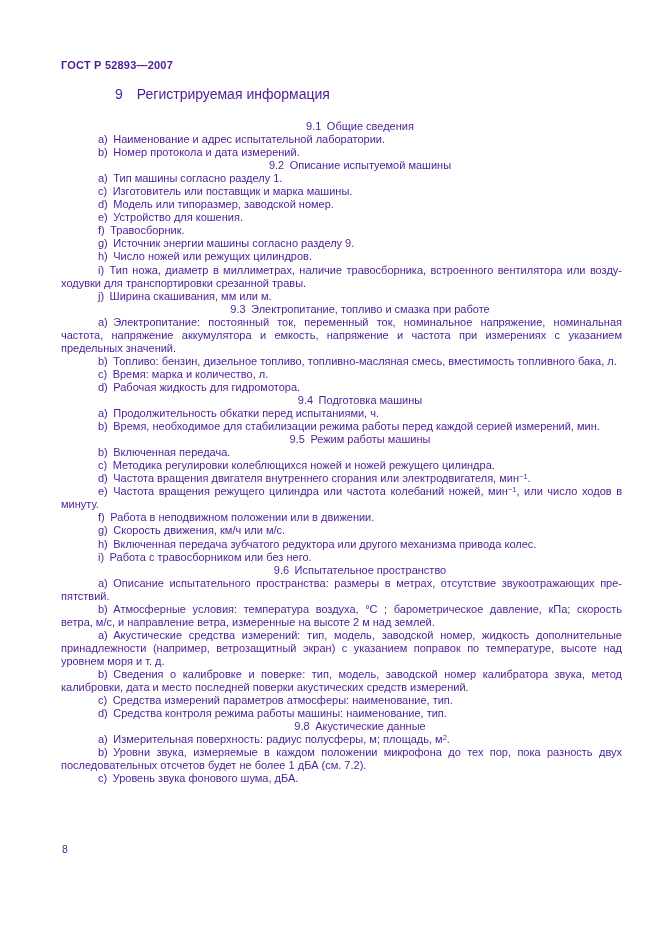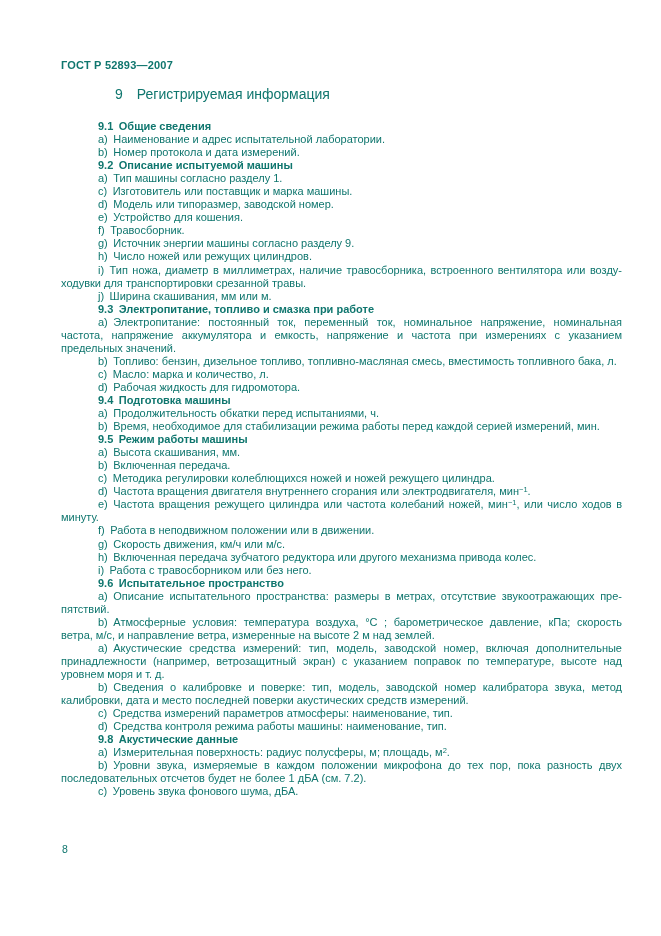--- a/index.html
+++ b/index.html
@@ -1,21 +1,21 @@
 <!DOCTYPE html>
 <html><head>
 <meta charset="utf-8">
 <style>
   html, body { margin: 0; padding: 0; background: #ffffff; }
   .page {
     position: relative;
     width: 661px;
     height: 936px;
     background: #ffffff;
-    color: #0f766e;
+    color: #4c1d95;
     font-family: "Liberation Sans", sans-serif;
     overflow: hidden;
   }
   .doc-number {
     position: absolute;
     left: 61px;
     top: 59px;
     font-size: 11px;
     font-weight: bold;
     letter-spacing: 0.2px;
@@ -35,22 +35,22 @@
     width: 561px;
     font-size: 11px;
     line-height: 13.05px;
   }
   .blk {
     margin: 0;
     text-indent: 37px;
     text-align: justify;
   }
   .blk.sub {
-    font-weight: bold;
-    text-align: left;
+    font-weight: normal;
+    text-align: center;
   }
   .it { }
   .doc-body sup {
     font-size: 7.5px;
     line-height: 0;
     position: relative;
     top: -0.4em;
     vertical-align: baseline;
   }
   .page-number {
@@ -78,39 +78,38 @@
       <p class="blk item"><span>d) Модель или типоразмер, заводской номер.</span></p>
       <p class="blk item"><span>e) Устройство для кошения.</span></p>
       <p class="blk item"><span>f) Травосборник.</span></p>
       <p class="blk item"><span>g) Источник энергии машины согласно разделу 9.</span></p>
       <p class="blk item"><span>h) Число ножей или режущих цилиндров.</span></p>
       <p class="blk item"><span>i) Тип ножа, диаметр в миллиметрах, наличие травосборника, встроенного вентилятора или возду­ходувки для транспортировки срезанной травы.</span></p>
       <p class="blk item"><span>j) Ширина скашивания, мм или м.</span></p>
       <p class="blk sub"><span>9.3 Электропитание, топливо и смазка при работе</span></p>
       <p class="blk item"><span>a) Электропитание: постоянный ток, переменный ток, номинальное напряжение, номинальная частота, напряжение аккумулятора и емкость, напряжение и частота при измерениях с указанием предельных значений.</span></p>
       <p class="blk item"><span>b) Топливо: бензин, дизельное топливо, топливно-масляная смесь, вместимость топливного бака, л.</span></p>
-      <p class="blk item"><span>c) Масло: марка и количество, л.</span></p>
+      <p class="blk item"><span>c) Время: марка и количество, л.</span></p>
       <p class="blk item"><span>d) Рабочая жидкость для гидромотора.</span></p>
       <p class="blk sub"><span>9.4 Подготовка машины</span></p>
       <p class="blk item"><span>a) Продолжительность обкатки перед испытаниями, ч.</span></p>
       <p class="blk item"><span>b) Время, необходимое для стабилизации режима работы перед каждой серией измерений, мин.</span></p>
       <p class="blk sub"><span>9.5 Режим работы машины</span></p>
-      <p class="blk item"><span>a) Высота скашивания, мм.</span></p>
       <p class="blk item"><span>b) Включенная передача.</span></p>
       <p class="blk item"><span>c) Методика регулировки </span><span class="it">колеблющихся</span><span> ножей и ножей режущего цилиндра.</span></p>
       <p class="blk item"><span>d) Частота вращения двигателя внутреннего сгорания или электродвигателя, мин</span><sup>−1</sup><span>.</span></p>
       <p class="blk item"><span>e) Частота вращения режущего цилиндра или частота колебаний ножей, мин</span><sup>−1</sup><span>, или число ходов в минуту.</span></p>
       <p class="blk item"><span>f) Работа в неподвижном положении или в движении.</span></p>
       <p class="blk item"><span>g) Скорость движения, км/ч или м/с.</span></p>
       <p class="blk item"><span>h) Включенная передача зубчатого редуктора или другого механизма привода колес.</span></p>
       <p class="blk item"><span>i) Работа с травосборником или без него.</span></p>
       <p class="blk sub"><span>9.6 Испытательное пространство</span></p>
       <p class="blk item"><span>a) Описание испытательного пространства: размеры в метрах, отсутствие звукоотражающих пре­пятствий.</span></p>
       <p class="blk item"><span>b) Атмосферные условия: температура воздуха, °С ; барометрическое давление, кПа; скорость ветра, м/с, и направление ветра, измеренные на высоте 2 м над землей.</span></p>
-      <p class="blk item"><span>a) Акустические средства измерений: тип, модель, заводской номер, включая дополнительные принадлежности (например, ветрозащитный экран) с указанием поправок по температуре, высоте над уровнем моря и т. д.</span></p>
+      <p class="blk item"><span>a) Акустические средства измерений: тип, модель, заводской номер, жидкость дополнительные принадлежности (например, ветрозащитный экран) с указанием поправок по температуре, высоте над уровнем моря и т. д.</span></p>
       <p class="blk item"><span>b) Сведения о калибровке и поверке: тип, модель, заводской номер калибратора звука, метод калибровки, дата и место последней поверки акустических средств измерений.</span></p>
       <p class="blk item"><span>c) Средства измерений параметров атмосферы: наименование, тип.</span></p>
       <p class="blk item"><span>d) Средства контроля режима работы машины: наименование, тип.</span></p>
       <p class="blk sub"><span>9.8 Акустические данные</span></p>
       <p class="blk item"><span>a) Измерительная поверхность: радиус полусферы, м; площадь, м</span><sup>2</sup><span>.</span></p>
       <p class="blk item"><span>b) Уровни звука, измеряемые в каждом положении микрофона до тех пор, пока разность </span><span class="it">двух последовательных</span><span> отсчетов будет не более 1 дБ</span><span class="it">А</span><span> (см. 7.2).</span></p>
       <p class="blk item"><span>c) Уровень звука фонового шума, дБ</span><span class="it">А</span><span>.</span></p>
     </div>
 
   <div class="page-number">8</div>

